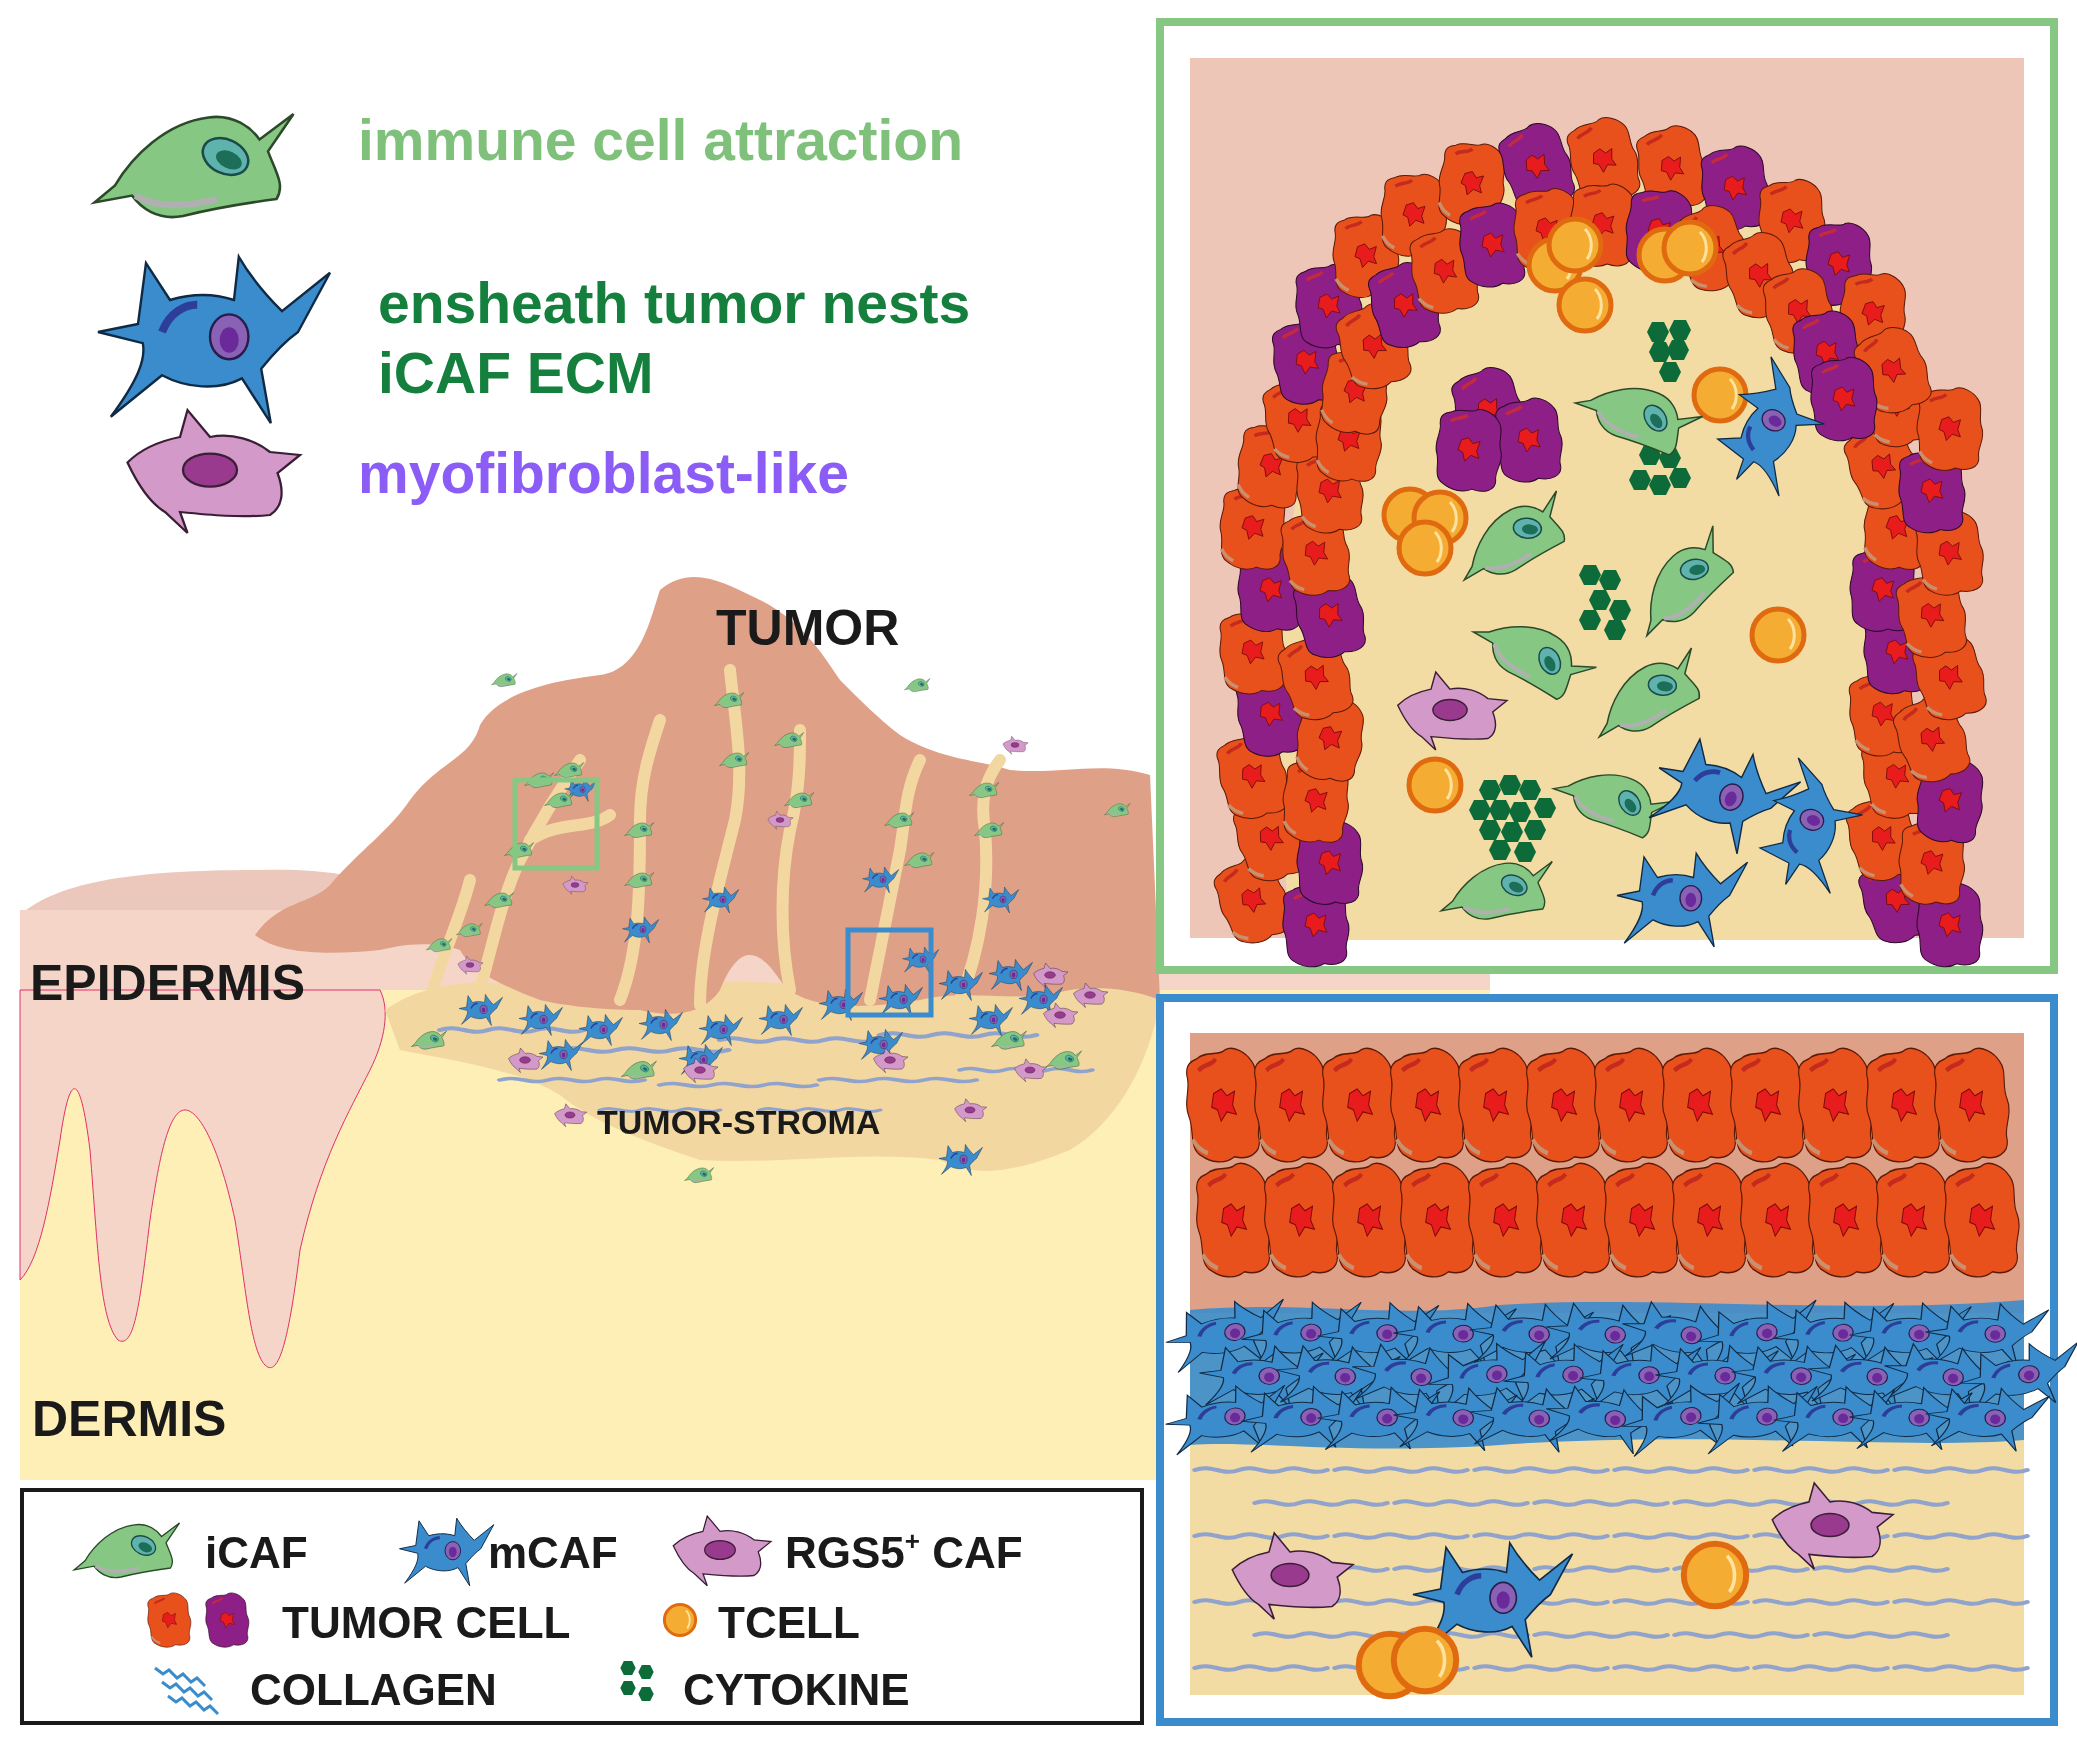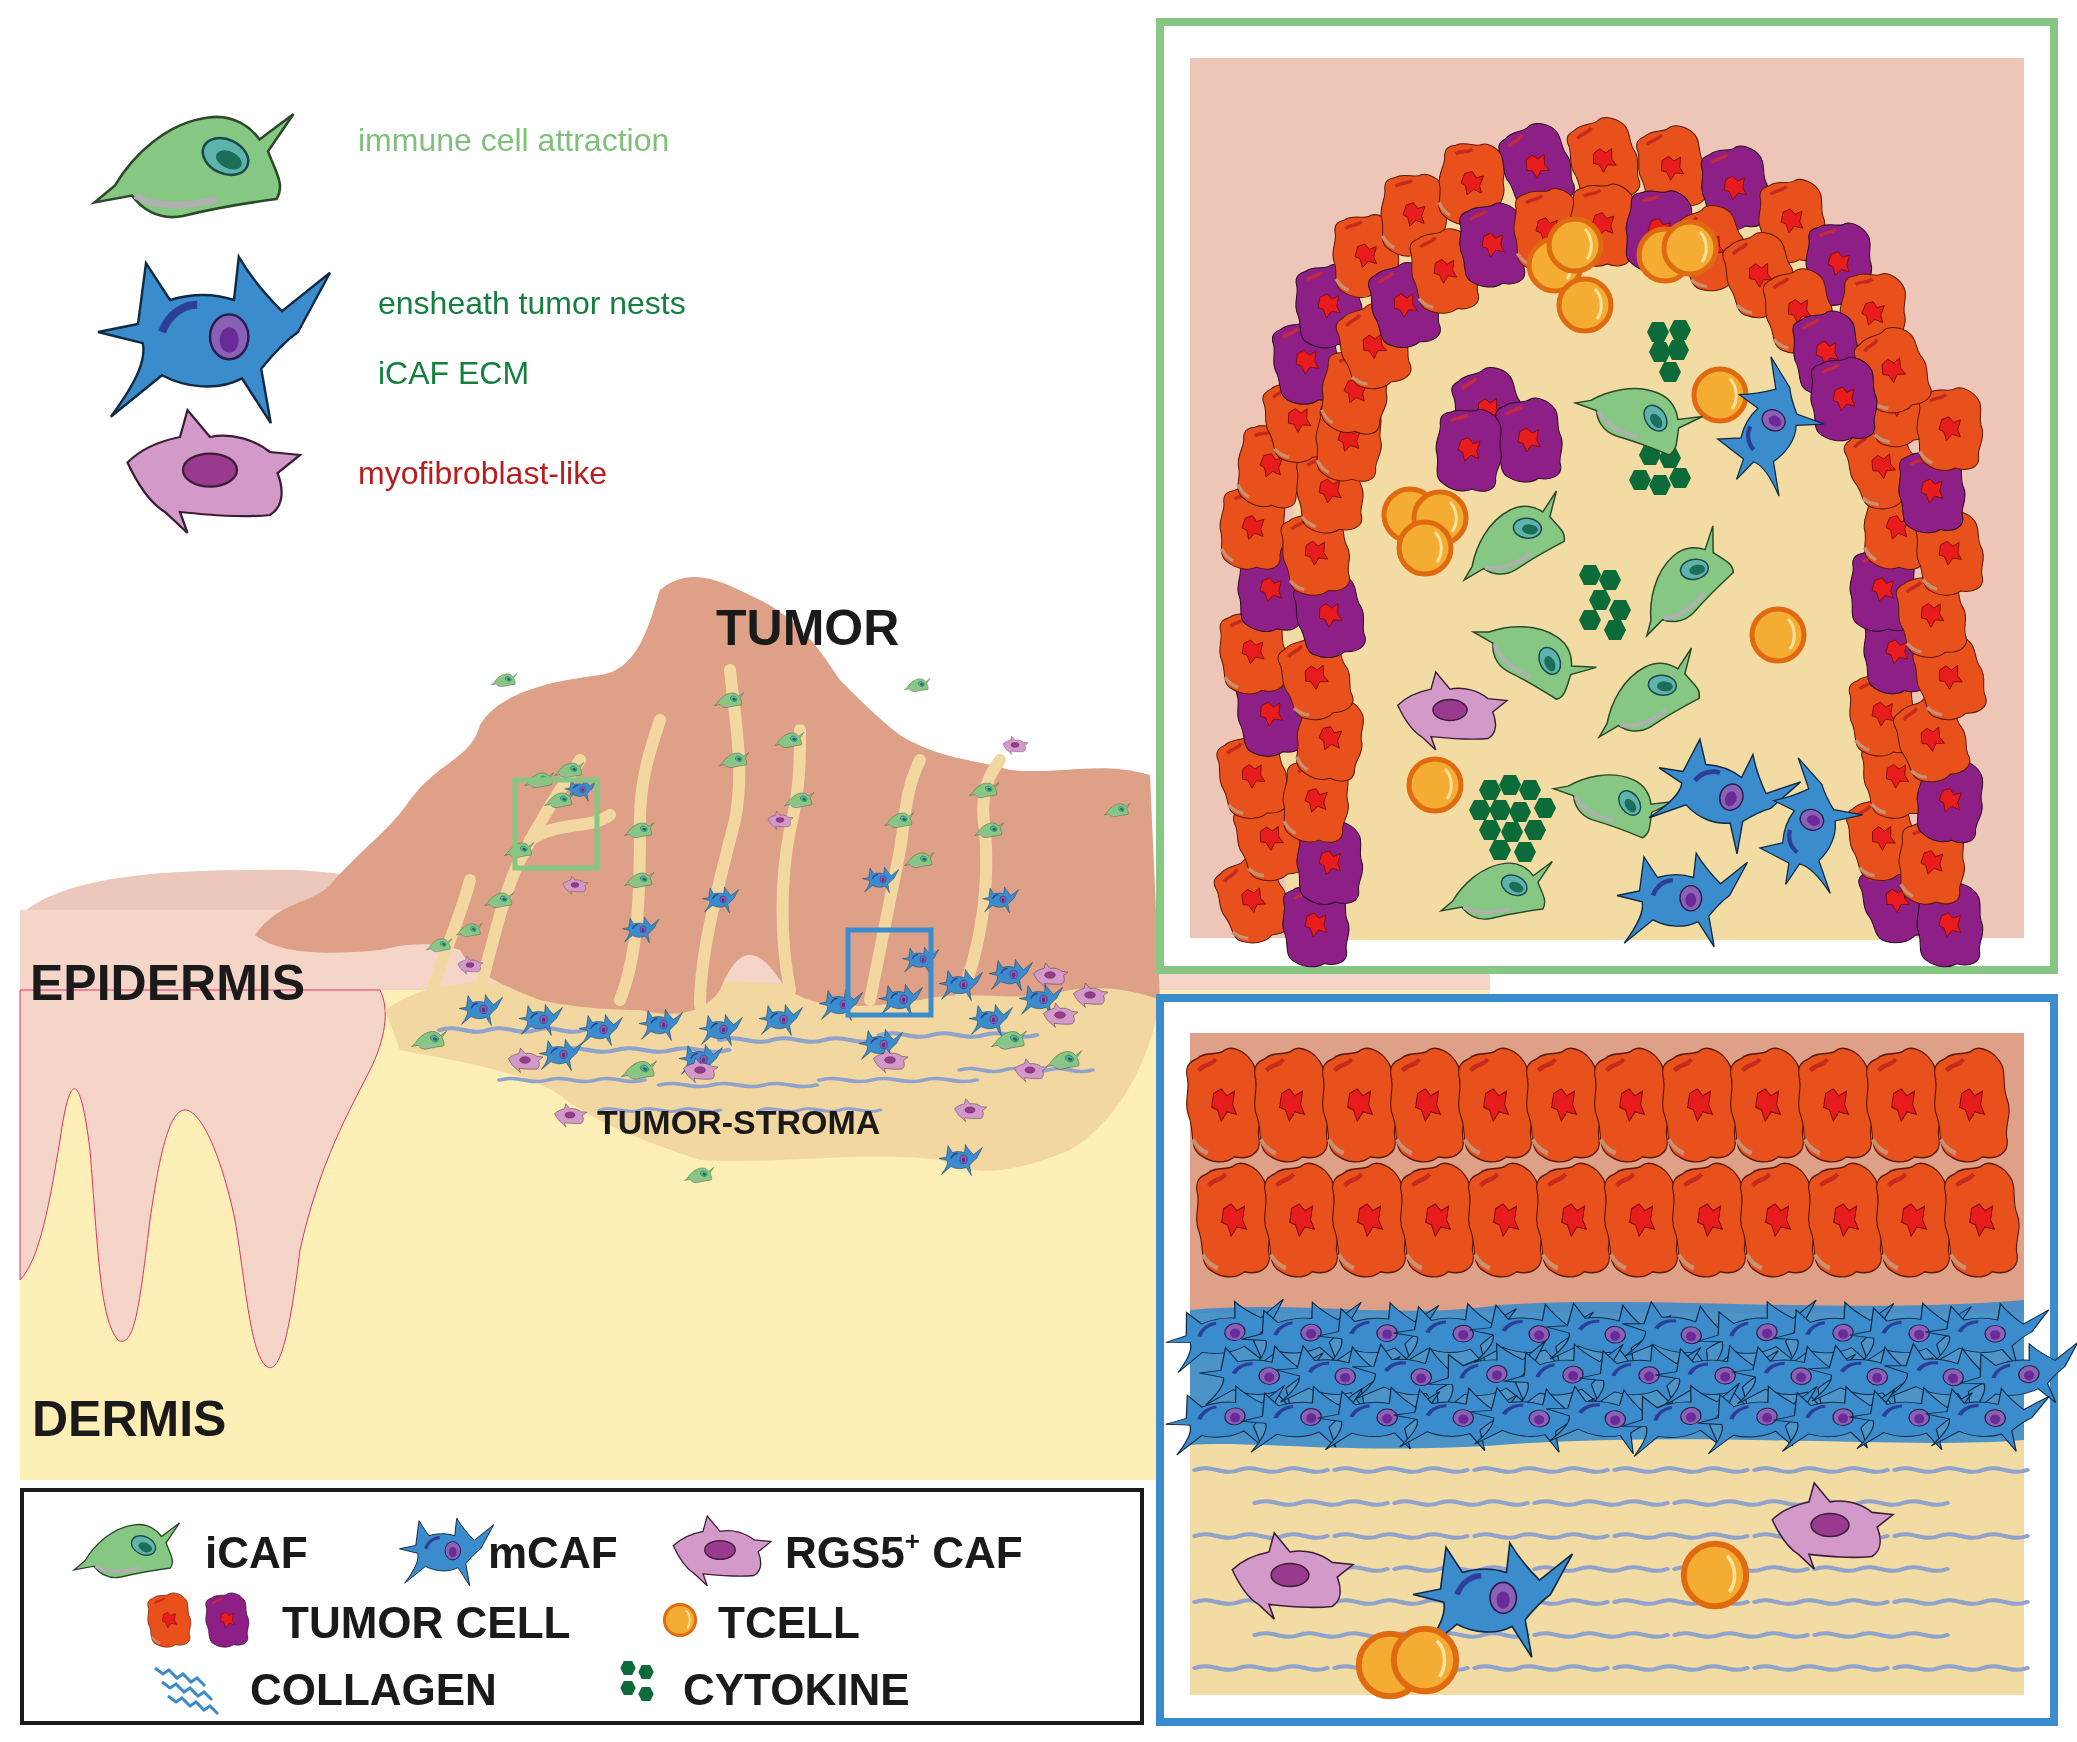--- a/index.html
+++ b/index.html
@@ -1,19 +1,19 @@
 <!DOCTYPE html>
 <html><head>
 <meta charset="utf-8">
 <style>
   html,body{margin:0;padding:0;background:#ffffff;}
   body{width:2077px;height:1742px;position:relative;overflow:hidden;font-family:"Liberation Sans",sans-serif;}
   #stage{position:absolute;left:0;top:0;width:2077px;height:1742px;}
   .lbl{font-family:"Liberation Sans",sans-serif;font-weight:bold;}
-  .desc{position:absolute;font-family:"Liberation Sans",sans-serif;font-weight:normal;font-size:32px;line-height:70px;white-space:nowrap;}
+  .desc{position:absolute;font-family:"Liberation Sans",sans-serif;font-weight:bold;font-size:57px;line-height:70px;white-space:nowrap;}
   .legend-text{font-family:"Liberation Sans",sans-serif;font-weight:bold;font-size:44px;fill:#1a1a1a;}
 </style>
 </head>
 <body>
 
 <div id="stage">
 <svg id="svg" width="2077" height="1742" viewBox="0 0 2077 1742" xmlns="http://www.w3.org/2000/svg">
   <defs>
 
     <g id="icaf">
@@ -460,16 +460,16 @@
 </svg>
 
 
 <div class="desc" style="left:358px;top:105px;color:#7fc07a;">
   <div>immune cell attraction</div>
 </div>
 <div class="desc" style="left:378px;top:268px;color:#15803d;">
   <div>ensheath tumor nests</div>
   <div>iCAF ECM</div>
 </div>
-<div class="desc" style="left:358px;top:438px;color:#b91c1c;">
+<div class="desc" style="left:358px;top:438px;color:#8b5cf6;">
   <div>myofibroblast-like</div>
 </div>
 </div>
 
 </body></html>

